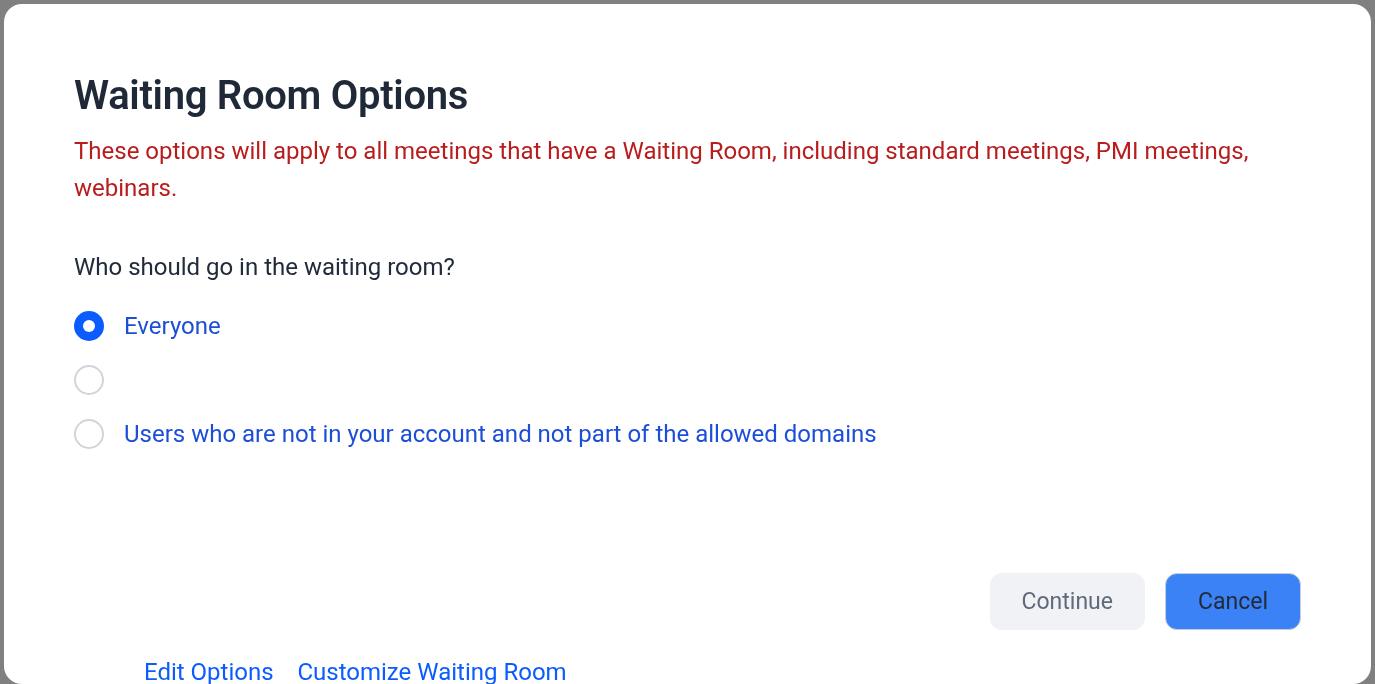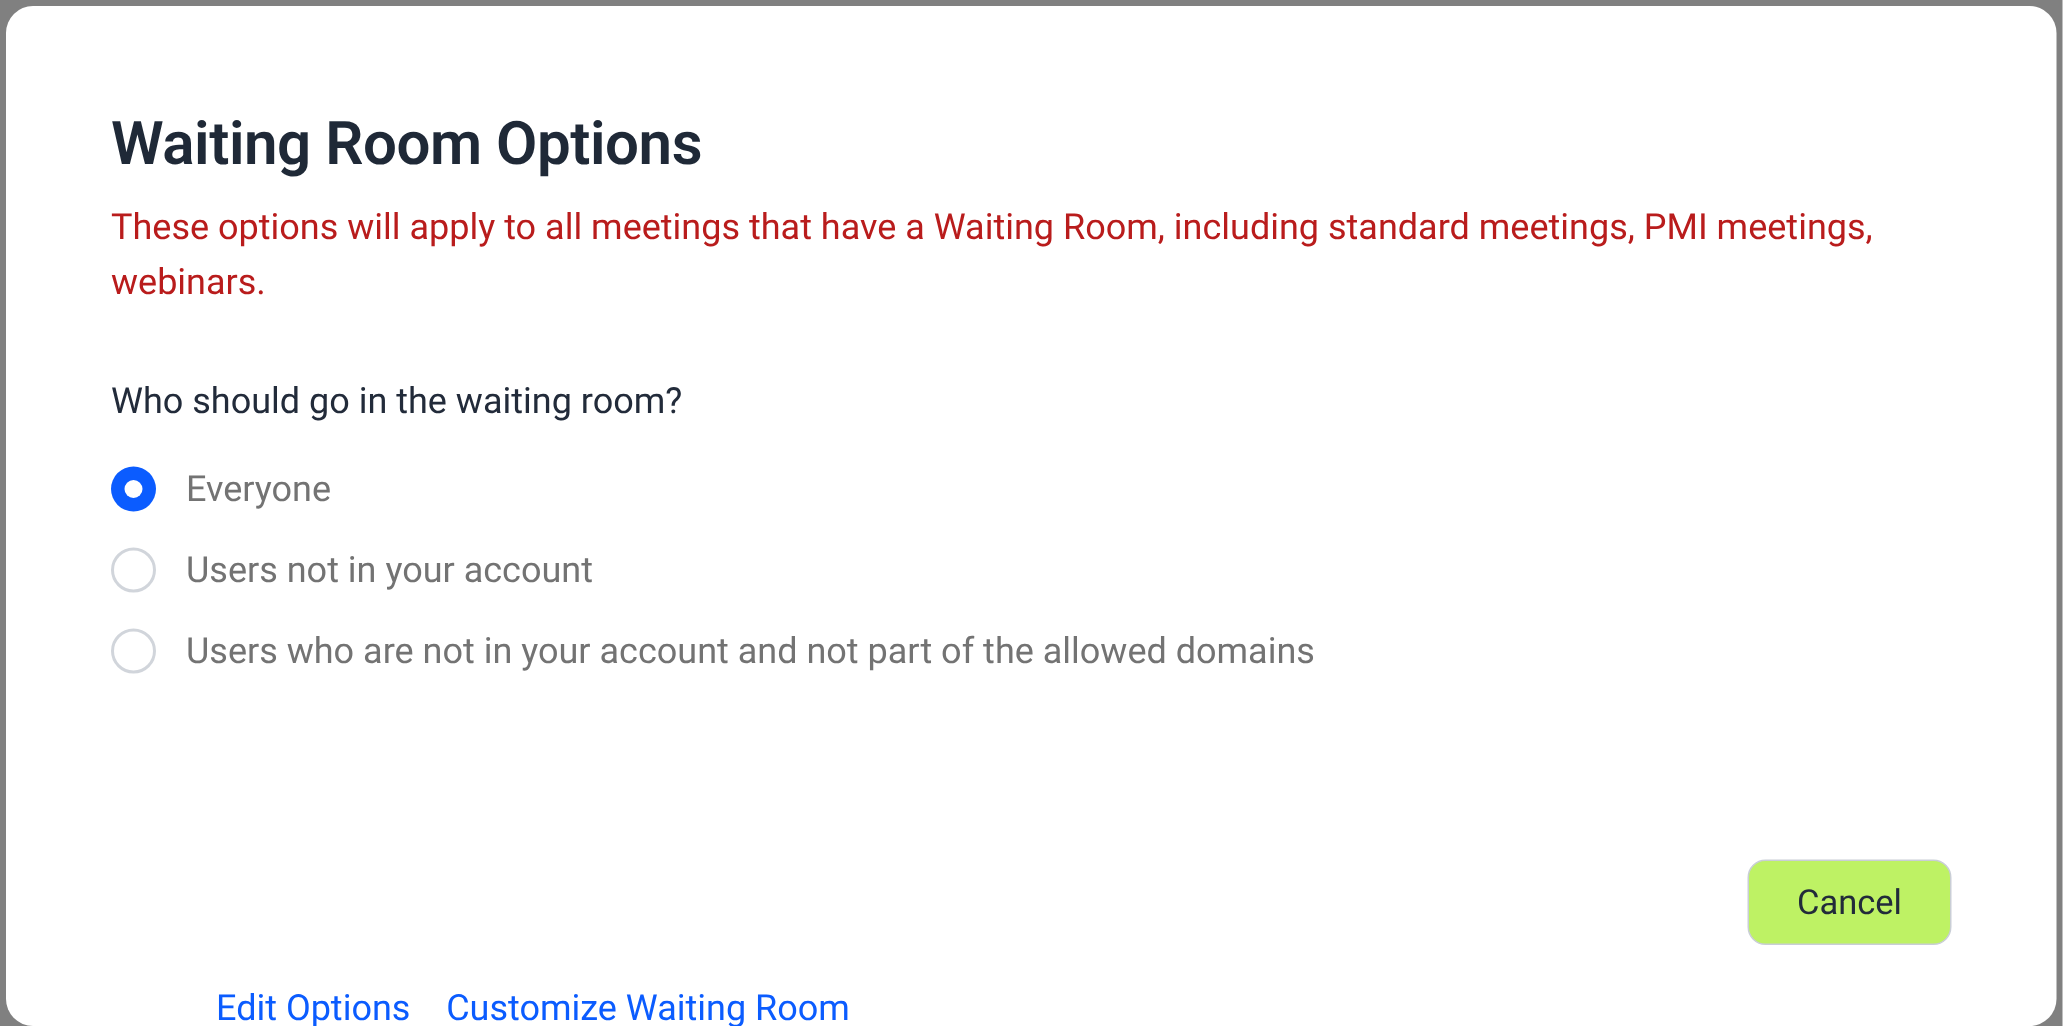--- a/index.html
+++ b/index.html
@@ -73,21 +73,21 @@
     }
     .radio-circle.selected::after {
       content: "";
       width: 12px;
       height: 12px;
       background: #ffffff;
       border-radius: 50%;
     }
     .radio-label {
       font-size: 24px;
-      color: #737373;
+      color: #1d4ed8;
     }
     .button-row {
       margin-top: auto;
       display: flex;
       justify-content: flex-end;
       gap: 20px;
       padding-bottom: 24px;
     }
     .btn {
       font-size: 23px;
@@ -95,21 +95,21 @@
       border-radius: 12px;
       cursor: pointer;
       border: none;
       font-family: inherit;
     }
     .btn-continue {
       background: #f1f2f6;
       color: #5f6b7a;
     }
     .btn-cancel {
-      background: #bef264;
+      background: #3b82f6;
       color: #222b3a;
       border: 1.5px solid #c9ced6;
       text-align: right;
     }
     .background-text {
       position: absolute;
       bottom: -2px;
       left: 140px;
       font-size: 24px;
       color: #6b7280;
@@ -127,29 +127,29 @@
   <p class="modal-description">These options will apply to all meetings that have a Waiting Room, including standard meetings, PMI meetings, webinars.</p>
   <div class="question-label">Who should go in the waiting room?</div>
 
   <div class="radio-group">
     <div class="radio-option">
       <span class="radio-circle selected"></span>
       <span class="radio-label">Everyone</span>
     </div>
     <div class="radio-option">
       <span class="radio-circle"></span>
-      <span class="radio-label">Users not in your account</span>
     </div>
     <div class="radio-option">
       <span class="radio-circle"></span>
       <span class="radio-label">Users who are not in your account and not part of the allowed domains</span>
     </div>
   </div>
 
   <div class="button-row">
+    <button class="btn btn-continue">Continue</button>
     <button class="btn btn-cancel">Cancel</button>
   </div>
 
   <div class="background-text">
     <span class="link-blue">Edit Options</span>
     &nbsp;&nbsp;
     <span class="link-blue">Customize Waiting Room</span>
   </div>
 </div>
 

